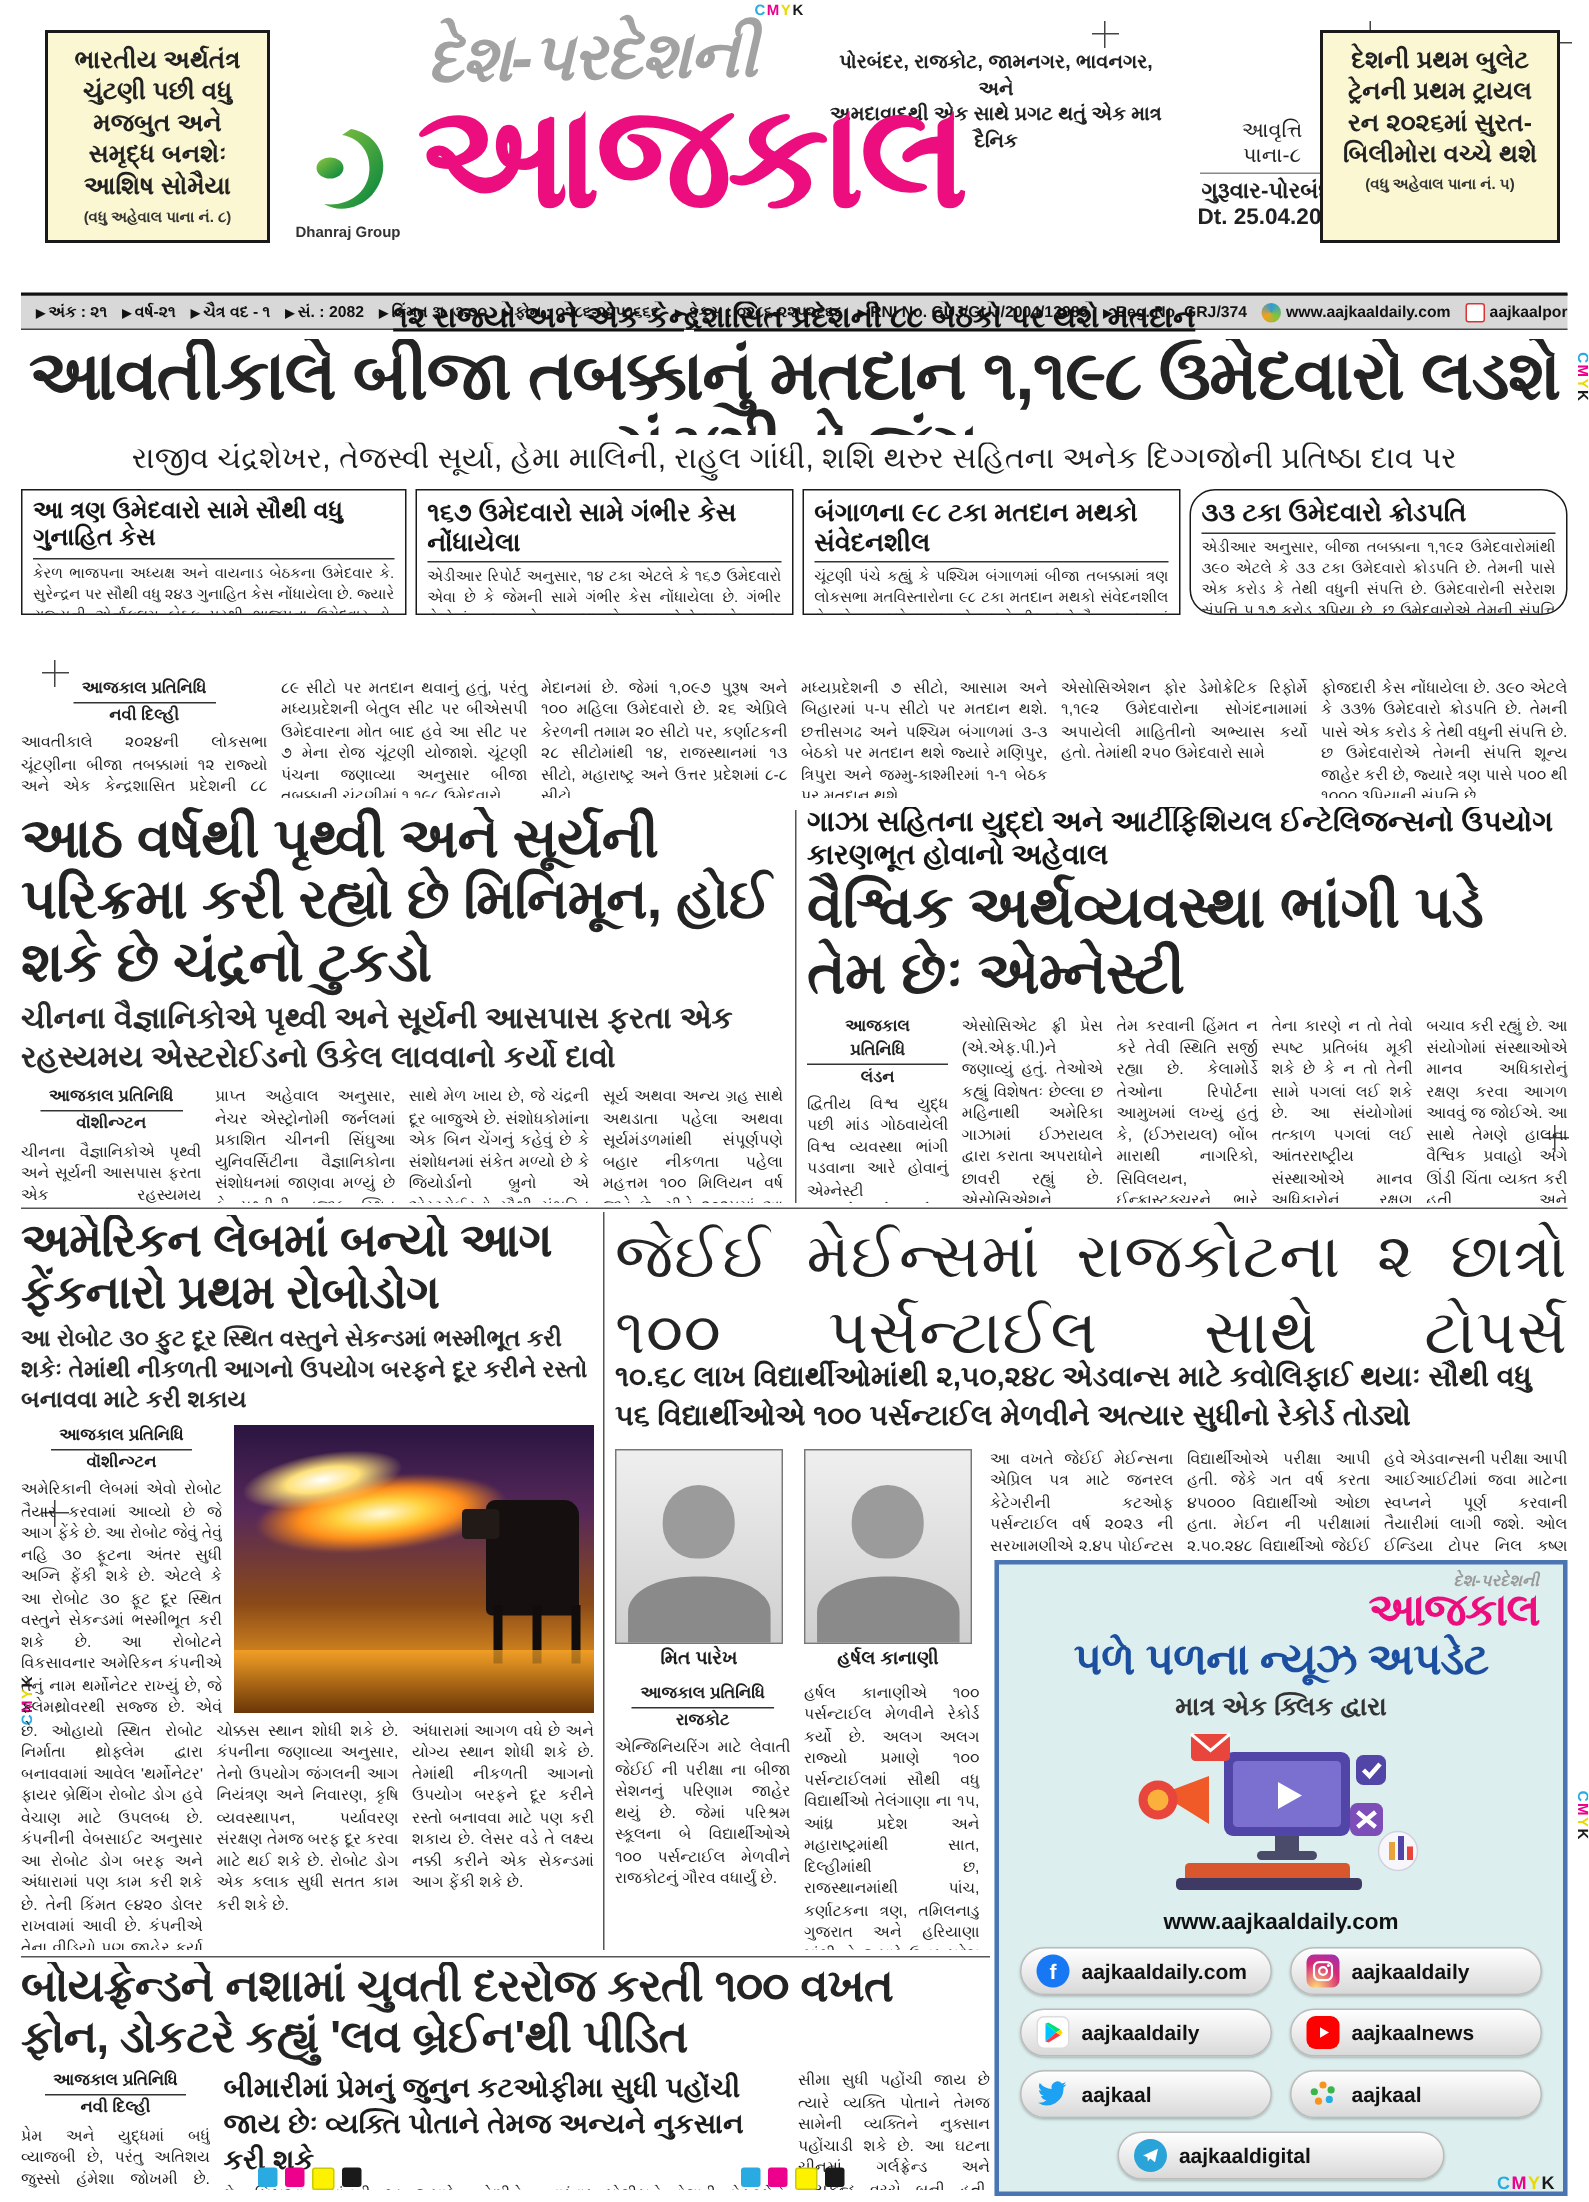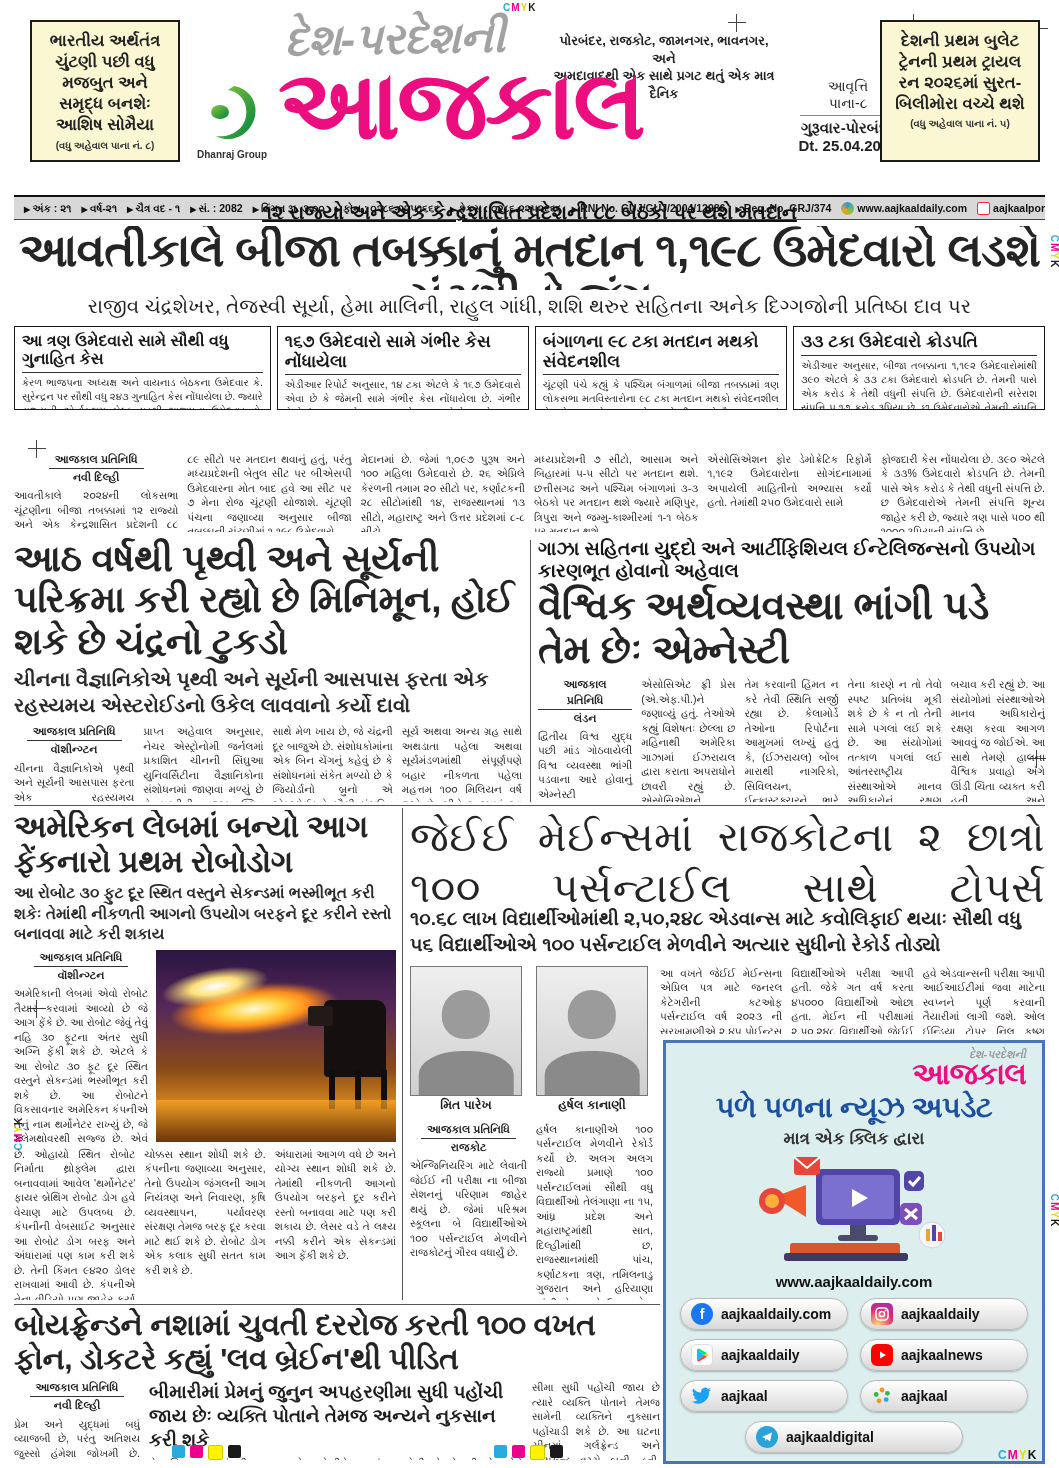--- a/index.html
+++ b/index.html
@@ -189,21 +189,21 @@
       <div class="sb just" data-interactable="false">કેરળ ભાજપના અધ્યક્ષ અને વાયનાડ બેઠકના ઉમેદવાર કે. સુરેન્દ્રન પર સૌથી વધુ ૨૪૩ ગુનાહિત કેસ નોંધાયેલા છે. જ્યારે રાજ્યની એર્નાકુલમ બેઠક પરથી ભાજપના ઉમેદવાર ડો. કે.એસ. રાધાકૃષ્ણન વિરુદ્ધ ૨૧૧ ગુનાહિત કેસ નોંધાયેલા છે. ત્રીજા નંબર પર ઈડુક્કી સીટ પરથી કોંગ્રેસના ઉમેદવાર ડીન કુરિયાકોસે તેમની સામે ૮૮ ફોજદારી કેસ નોંધાયેલા છે.</div>
     </div>
     <div class="sbox ovh" style="flex:1;" data-interactable="false">
       <div class="st" data-interactable="false">૧૬૭ ઉમેદવારો સામે ગંભીર કેસ નોંધાયેલા</div>
       <div class="sb just" data-interactable="false">એડીઆર રિપોર્ટ અનુસાર, ૧૪ ટકા એટલે કે ૧૬૭ ઉમેદવારો એવા છે કે જેમની સામે ગંભીર કેસ નોંધાયેલા છે. ગંભીર કેસોમાં હત્યા અને અપહરણ જેવા ગુનાઓનો સમાવેશ થાય છે. ૩ ઉમેદવારો સામે હત્યાના ૨૪ અને હત્યાના પ્રયાસના કેસ નોંધાયેલા છે. ૨૫ ઉમેદવારો સામે મહિલાઓ વિરુદ્ધના ગુનાઓ માટે કેસ નોંધાયેલા છે. તેમાંથી એક સામે બળાત્કારનો કેસ પણ નોંધાયેલ છે. જ્યારે ૨૧ ઉમેદવારો સામે હેટ સ્પીચ સંબંધિત કેસ નોંધાયેલા છે.</div>
     </div>
     <div class="sbox ovh" style="flex:1;" data-interactable="false">
       <div class="st" data-interactable="false">બંગાળના ૯૮ ટકા મતદાન મથકો સંવેદનશીલ</div>
       <div class="sb just" data-interactable="false">ચૂંટણી પંચે કહ્યું કે પશ્ચિમ બંગાળમાં બીજા તબક્કામાં ત્રણ લોકસભા મતવિસ્તારોના ૯૮ ટકા મતદાન મથકો સંવેદનશીલ છે. જેના કારણે આ સ્થળો પર કેન્દ્રીય દળો તૈનાત કરવામાં આવશે. ઉત્તર બંગાળમાં દાર્જિલિંગ, બાલુરઘાટ અને રાયગંજ લોકસભા સીટ પર મતદાન થશે. અધિકારીએ કહ્યું કે મતદાનના દિવસે કોઈપણ ગેરરીતિના કિસ્સામાં તાત્કાલિક પગલાં લેવા માટે સીએપીએફની ૨૭૨ કંપનીઓ તૈનાત કરવામાં આવશે. આ ઉપરાંત રાજ્ય પોલીસના વધારાના ૧૨,૯૮૩ જવાનોને તૈનાત કરવામાં આવશે.</div>
     </div>
-    <div class="sbox ovh" style="flex:1;" data-interactable="false">
+    <div class="sbox ovh" style="flex:1;border-radius:17px;" data-interactable="false">
       <div class="st" data-interactable="false">૩૩ ટકા ઉમેદવારો ક્રોડપતિ</div>
       <div class="sb just" data-interactable="false">એડીઆર અનુસાર, બીજા તબક્કાના ૧,૧૯૨ ઉમેદવારોમાંથી ૩૯૦ એટલે કે ૩૩ ટકા ઉમેદવારો ક્રોડપતિ છે. તેમની પાસે એક કરોડ કે તેથી વધુની સંપત્તિ છે. ઉમેદવારોની સરેરાશ સંપત્તિ ૫.૧૭ કરોડ રૂપિયા છે. છ ઉમેદવારોએ તેમની સંપત્તિ શૂન્ય જાહેર કરી છે, જ્યારે ત્રણ પાસે ૩૦૦ થી ૧૦૦૦ રૂપિયાની સંપત્તિ છે. મહારાષ્ટ્રના નાંદેડથી અપક્ષ ઉમેદવાર લક્ષ્મણ નાગોરાવ પાટીલ પાસે કુલ ૫૦૦ રૂપિયાની સંપત્તિ છે. કેરળના કાસરગોડની રાજેશ્વરી કેઆરએ કુલ ૧,૦૦૦ રૂપિયાની સંપત્તિ જાહેર કરી છે અને અમરાવતી, મહારાષ્ટ્રના પૃથ્વીસમ્રાટ મુકીન્દ્રાવ દીપવંશે કુલ ૧,૦૦૦ રૂપિયાની સંપત્તિ જાહેર કરી છે.</div>
     </div>
   </div>
 
   <div class="abs colrow ovh" style="left:14px;top:452px;width:1031px;height:80px;" data-interactable="false">
     <div class="col" data-interactable="false">
       <div class="byline" data-interactable="false">
         <span class="cr" data-interactable="false">આજકાલ પ્રતિનિધિ</span>
         <span class="pl" data-interactable="false">નવી દિલ્હી</span>
@@ -422,21 +422,21 @@
     <div class="headline-l" style="font-size:30px;" data-interactable="false">બોયફ્રેન્ડને નશામાં ચુવતી દરરોજ કરતી ૧૦૦ વખત ફોન, ડોકટરે કહ્યું 'લવ બ્રેઈન'થી પીડિત</div>
     <div style="display:flex;gap:9px;margin-top:5px;height:108px;" data-interactable="false">
       <div style="width:126px;font-size:10.5px;line-height:1.38;" class="ovh" data-interactable="false">
         <div class="byline" data-interactable="false">
           <span class="cr" data-interactable="false">આજકાલ પ્રતિનિધિ</span>
           <span class="pl" data-interactable="false">નવી દિલ્હી</span>
         </div>
         <div class="just" data-interactable="false">પ્રેમ અને યુદ્ધમાં બધું વ્યાજબી છે, પરંતુ અતિશય જુસ્સો હંમેશા જોખમી છે. જુસ્સાની હદ વટાવતો આવો જ એક કિસ્સો ચીનમાં સામે આવ્યો</div>
       </div>
       <div style="flex:1;" class="ovh" data-interactable="false">
-        <div class="subhead-box" data-interactable="false">બીમારીમાં પ્રેમનું જુનુન અપહરણીમા સુધી પહોંચી જાય છેઃ વ્યક્તિ પોતાને તેમજ અન્યને નુકસાન કરી શકે</div>
+        <div class="subhead-box" data-interactable="false">બીમારીમાં પ્રેમનું જુનુન કટઓફીમા સુધી પહોંચી જાય છેઃ વ્યક્તિ પોતાને તેમજ અન્યને નુકસાન કરી શકે</div>
         <div class="colrow" style="margin-top:4px;height:58px;" data-interactable="false">
           <div class="col just" data-interactable="false">છે. સિચુઆન પ્રાંતની ૧૮ વર્ષની છોકરી જિયાઓયુ દરરોજ તેના બોયફ્રેન્ડને ૧૦૦ કોલ કરતી હતી. તાજેતરમાં,</div>
           <div class="col just" data-interactable="false">જ્યારે તેણીને વારંવાર કોલ્સનો જવાબ ન મળ્યો, ત્યારે તેણીએ છત પરથી કૂદી જવાની ધમકી આપી, જેથી બોયફ્રેન્ડે</div>
           <div class="col just" data-interactable="false">પોલીસને બોલાવી. ડોકટરોને જણાવ્યું કે તે 'લવ બ્રેઈન'થી પીડિત છે. લવ બ્રેઈનની બીમારીમાં પ્રેમનું જુનુન ચરમ</div>
         </div>
       </div>
       <div style="width:128px;font-size:10.5px;line-height:1.38;" class="ovh just" data-interactable="false">
         <span data-interactable="false">સીમા સુધી પહોંચી જાય છે ત્યારે વ્યક્તિ પોતાને તેમજ સામેની વ્યક્તિને નુક્સાન પહોંચાડી શકે છે. આ ઘટના ચીનમાં ગર્લફ્રેન્ડ અને બોયફ્રેન્ડ વચ્ચે બની હતી. ચાઈનીઝ </span>
         
       </div>

